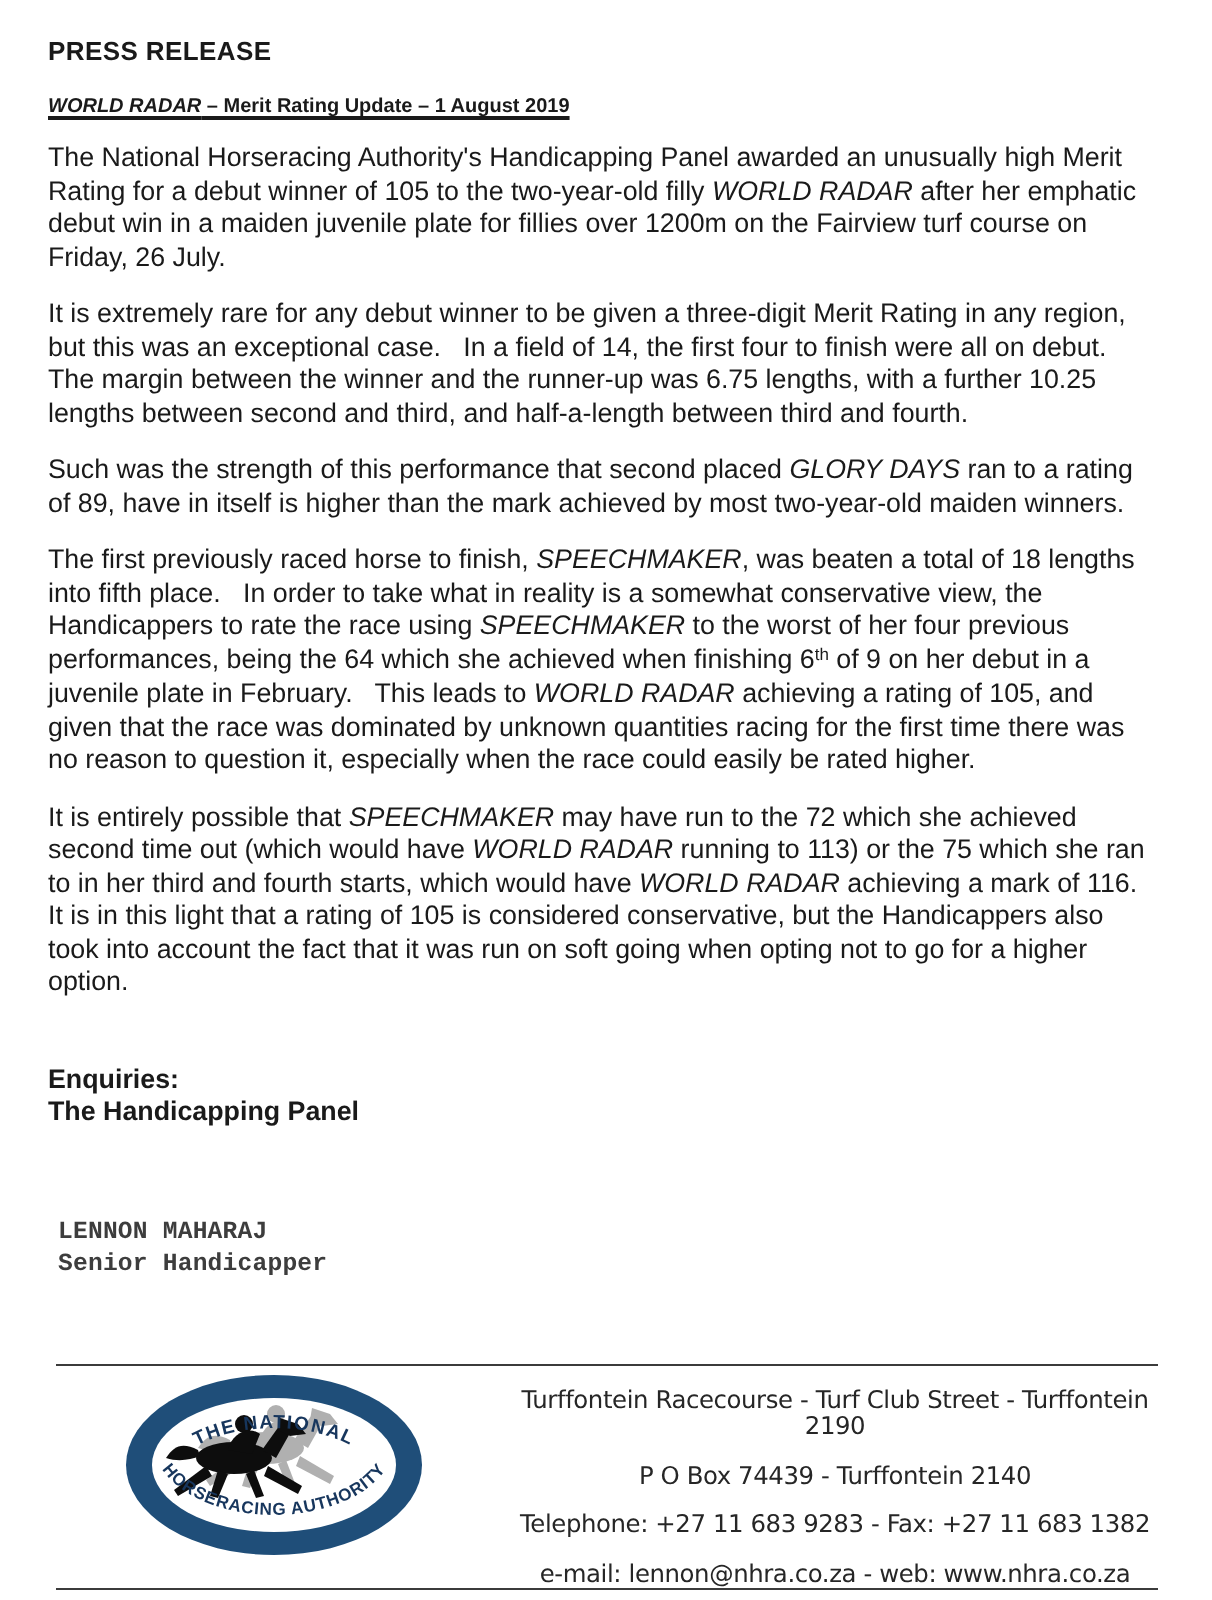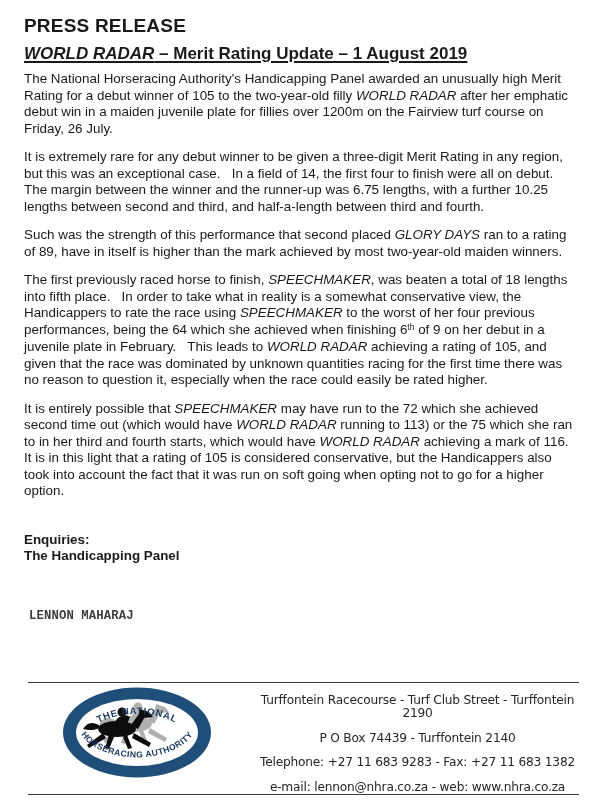--- a/index.html
+++ b/index.html
@@ -5,25 +5,25 @@
   * { margin: 0; padding: 0; box-sizing: border-box; }
   html, body { width: 606px; height: 800px; background: #ffffff; overflow: hidden; }
   body {
     position: relative;
     font-family: "Liberation Sans", sans-serif;
     color: #1a1a1a;
   }
   .page { padding: 18px 26px 0 24px; }
 
   .kicker {
-    font-size: 19px; font-weight: bold; line-height: 16px;
+    font-size: 13px; font-weight: bold; line-height: 16px;
     margin-bottom: 11px; letter-spacing: 0.2px;
   }
   .doc-title {
-    font-size: 17px; font-weight: bold; line-height: 17px;
+    font-size: 10px; font-weight: bold; line-height: 17px;
     margin-bottom: 9px;
     text-decoration: underline;
     text-decoration-thickness: 1.5px;
     text-underline-offset: 2px;
   }
   .doc-title em, p em { font-style: italic; }
 
   p.body-par {
     font-size: 13.4px; line-height: 16.5px;
     margin-bottom: 12px;
@@ -94,20 +94,21 @@
     <p class="body-par"><span>It is entirely possible that </span><em>SPEECHMAKER</em><span> may have run to the 72 which she achieved second time out (which would have </span><em>WORLD RADAR</em><span> running to 113) or the 75 which she ran to in her third and fourth starts, which would have </span><em>WORLD RADAR</em><span> achieving a mark of 116.    It is in this light that a rating of 105 is considered conservative, but the Handicappers also took into account the fact that it was run on soft going when opting not to go for a higher option.</span></p>
   </div>
 
   <div class="enquiries">
     <div>Enquiries:</div>
     <div>The Handicapping Panel</div>
   </div>
 
   <div class="signatory">
     <div>LENNON MAHARAJ</div>
+    <div>Senior Handicapper</div>
   </div>
 
 </div>
 
 <div class="footer">
 
   <div class="logo-cell">
     <svg class="logo-oval" width="152" height="93" viewBox="0 0 152 93">
       <defs>
         <path id="arcTop" d="M 21,54 A 56,32 0 0 1 131,54" fill="none"></path>

